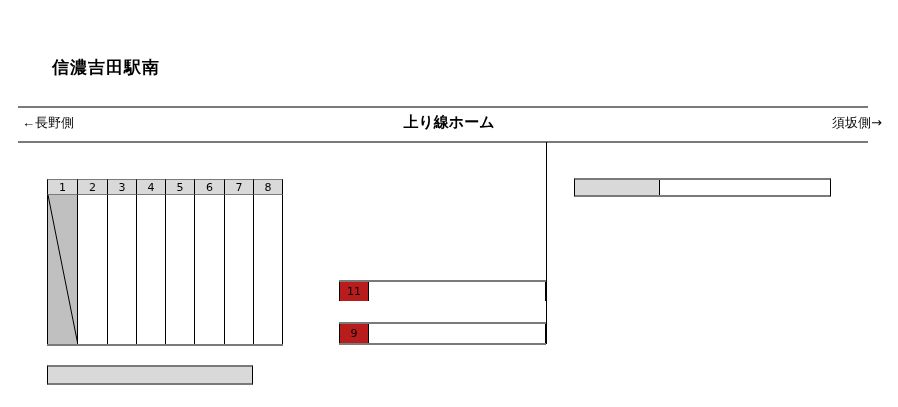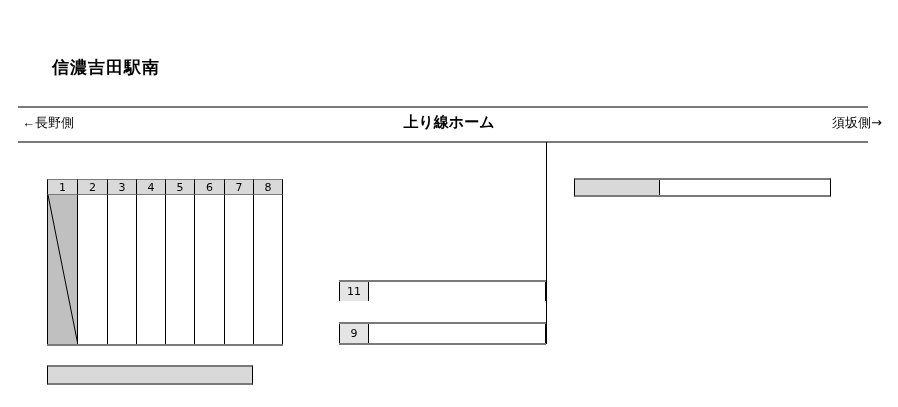--- a/index.html
+++ b/index.html
@@ -20,21 +20,21 @@
     .grid .col { position: absolute; top: 16px; height: 150px; border-left: 1px solid #000; box-sizing: border-box; }
     .grid .col.first { background: #c0c0c0; }
     .grid .bottom { position: absolute; left: 0; top: 165px; width: 236px; height: 0; border-top: 2px solid #7a7a7a; }
 
     .bar-bottom { left: 47px; top: 365px; width: 206px; height: 20px; background: #d9d9d9;
                   border: 1px solid #000; border-top: 2px solid #7a7a7a; border-bottom: 2px solid #7a7a7a; box-sizing: border-box; }
 
     .tracks { left: 339px; top: 280px; width: 207px; height: 65px; }
     .tracks .row { position: absolute; left: 0; width: 207px; height: 21px;
                    border-top: 2px solid #7a7a7a; box-sizing: border-box; }
-    .tracks .num { position: absolute; left: 0; top: 0; width: 30px; height: 100%; background: #e5e5e5;
+    .tracks .num { position: absolute; left: 0; top: 0; width: 30px; height: 100%; background: #b91c1c;
                    border-left: 1px solid #000; border-right: 1px solid #000; box-sizing: border-box;
                    font-size: 11px; text-align: center; line-height: 19px; }
     .tracks .cell { position: absolute; left: 30px; top: 0; right: 0; height: 100%; border-right: 1px solid #000; box-sizing: border-box; }
     .tracks .bottom { position: absolute; left: 0; top: 63px; width: 207px; border-top: 2px solid #7a7a7a; }
 
     .bar-right { left: 574px; top: 178px; width: 257px; height: 19px; border: 1px solid #000;
                  border-top: 2px solid #7a7a7a; border-bottom: 2px solid #7a7a7a; box-sizing: border-box; }
     .bar-right .fill { position: absolute; left: 0; top: 0; width: 85px; height: 100%; background: #d9d9d9; border-right: 1px solid #000; box-sizing: border-box; }
   </style>
 </head>

